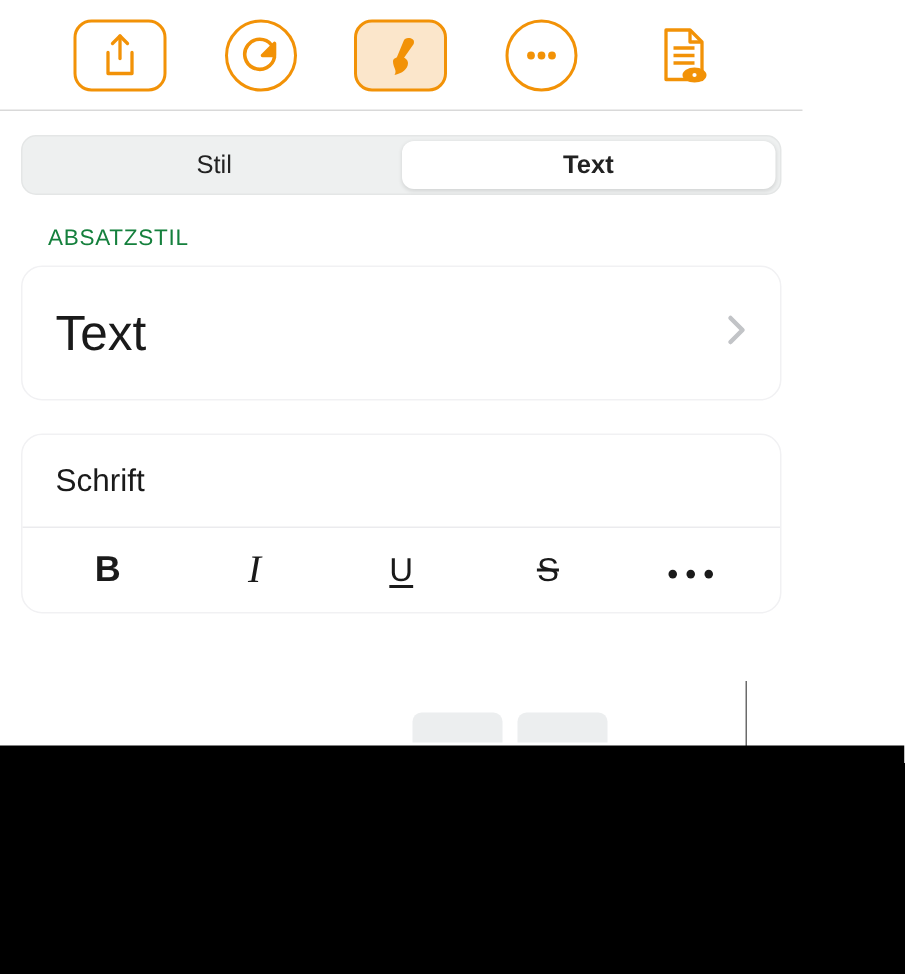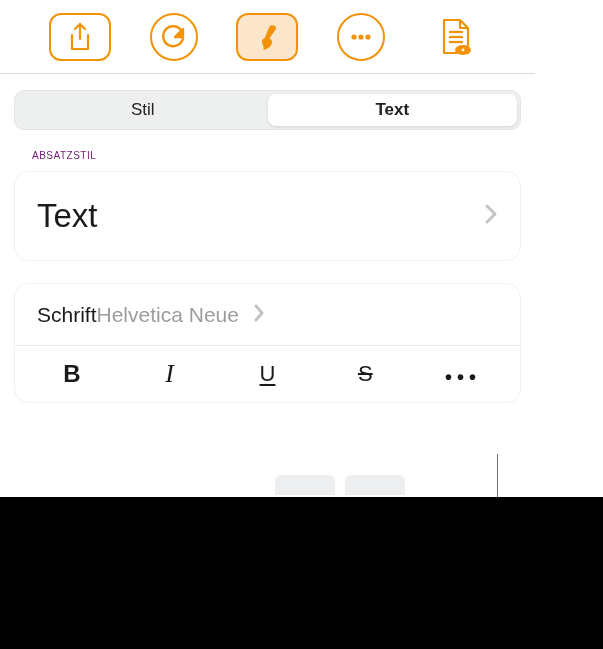--- a/index.html
+++ b/index.html
@@ -27,21 +27,21 @@
       border:1px solid #e4e6e6;
     }
     .seg {
       flex:1; display:flex; align-items:center; justify-content:center;
       font-size:17px; color:#222; border-radius:8px;
     }
     .seg.sel { background:#ffffff; box-shadow:0 1px 3px rgba(0,0,0,.12); font-weight:600; }
     .seg:not(.sel)+.seg:not(.sel) { border-left:1px solid #dcdede; }
 
     .section-title {
-      color:#701a75; font-size:10px; letter-spacing:0.5px; padding:0 32px 10px;
+      color:#15803d; font-size:15px; letter-spacing:0.5px; padding:0 32px 10px;
     }
 
     .card {
       background:#fff; border-top:1px solid #e6e6ea; border-bottom:1px solid #e6e6ea;
       margin:0 14px; border:1px solid #f1f1f3; border-radius:14px;
     }
 
     .pstyle {
       height:88px; display:flex; align-items:center; justify-content:space-between;
       padding:0 22px;
@@ -145,28 +145,20 @@
           </svg>
       </span>
     </div>
   </div>
 
   <div class="gap"></div>
 
   <div class="card" style="padding-bottom:0;">
     <div class="fontrow">
       <span class="lab">Schrift</span>
-      <span class="val">
-        <span class="valtext">Helvetica Neue</span>
-        <span class="chevron">
-          <svg width="12" height="20" viewBox="0 0 12 20" fill="none" stroke="#c2c4c7" stroke-width="3" stroke-linecap="round" stroke-linejoin="round">
-              <path d="M3 3 L9 10 L3 17"></path>
-            </svg>
-        </span>
-      </span>
     </div>
     <div class="stylebar">
       <div class="style-btn">
           <span class="b">B</span>
         </div>
       <div class="style-btn">
           <span class="i">I</span>
         </div>
       <div class="style-btn">
           <span class="u">U</span>

